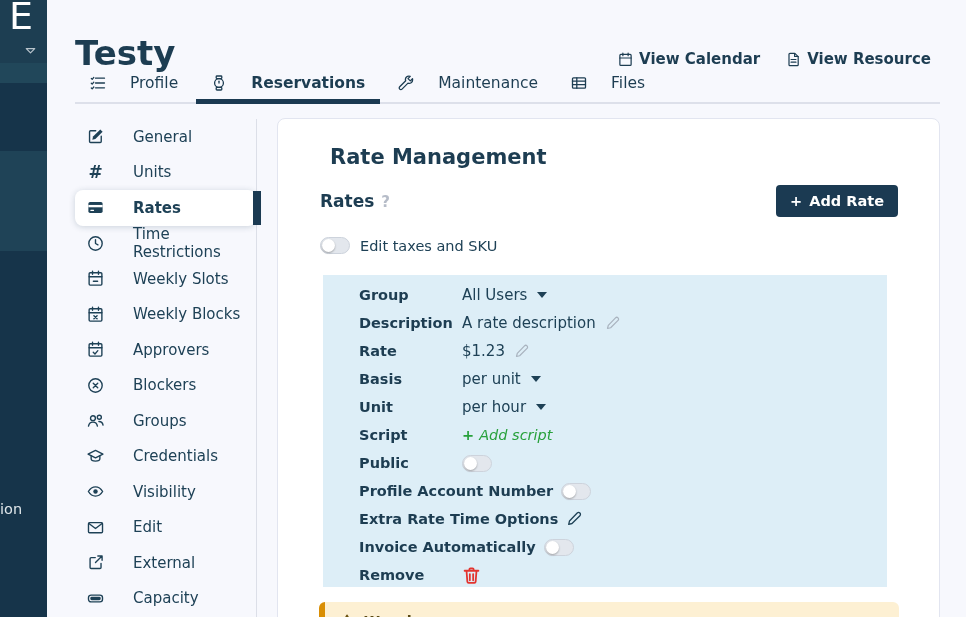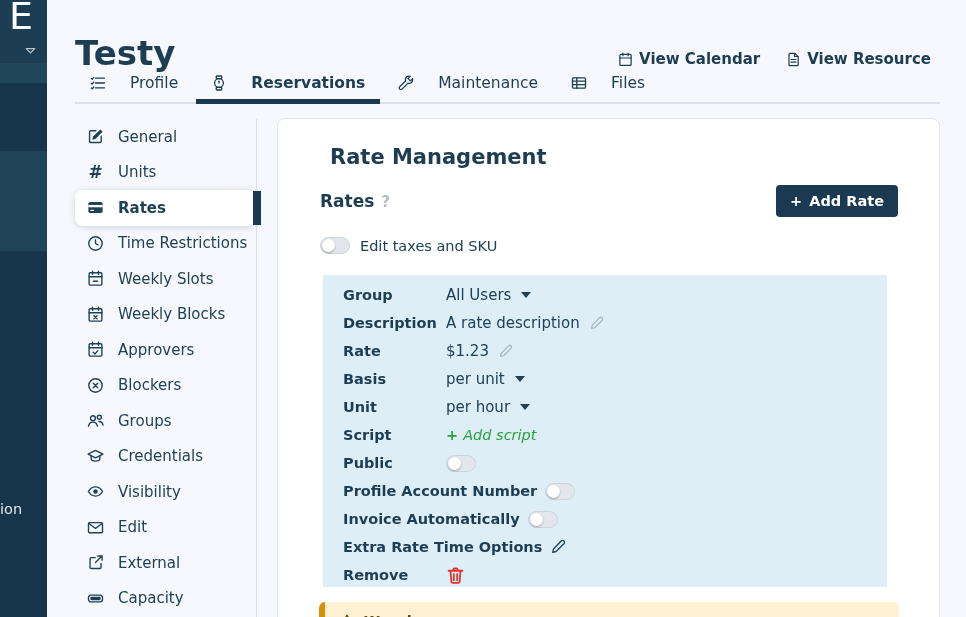--- a/index.html
+++ b/index.html
@@ -31,21 +31,21 @@
 
   
   .tabs { position:absolute; left:28px; top:68px; width:865px; display:flex; border-bottom:2px solid #dde0ea; }
   .tab { position:relative; display:flex; align-items:center; gap:24px; padding:6px 15px 10px 15px; margin-right:3px;
          font-size:15.5px; color:#1d3d52; cursor:pointer; white-space:nowrap; }
   .tab.active { font-weight:700; }
   .tab.active::after { content:''; position:absolute; left:0; right:0; bottom:-2px; height:5px; background:#1b3a52; }
 
   
   .nav { position:absolute; left:28px; top:119px; width:182px; height:498px; border-right:1px solid #dcdfe8; }
-  .nav-item { position:relative; display:flex; align-items:center; gap:14px; height:35.5px; padding-left:12px;
+  .nav-item { position:relative; display:flex; align-items:center; gap:29px; height:35.5px; padding-left:12px;
               font-size:15px; color:#1e4156; cursor:pointer; }
   .nav-item .icon { width:17px; color:#1e4156; }
   .nav-item.active { background:#fff; border-radius:8px; box-shadow:0 1px 6px rgba(30,60,80,.20); font-weight:700; }
   .nav-item.active::after { content:''; position:absolute; right:-5px; top:1px; bottom:1px; width:8px; background:#1b3a52; z-index:2; }
   .hash-glyph { font-size:17px; font-weight:600; width:17px; text-align:center; }
 
   
   .card { position:absolute; left:230px; top:118px; width:663px; height:560px; background:#fff;
           border:1px solid #e2e5f0; border-radius:8px; padding:14px 41px 0 42px; }
   .card h2 { margin:10px; font-size:21px; font-weight:700; color:#1d3d52; line-height:28px; }
@@ -55,21 +55,21 @@
   .btn-add { display:inline-flex; align-items:center; gap:7px; background:#1b3a52; color:#fff; border:none;
              border-radius:4px; height:32px; padding:0 14px; font-size:14.5px; font-weight:600; cursor:pointer;
              font-family:inherit; }
   .toggle-row { margin-top:20px; display:flex; align-items:center; gap:10px; font-size:14.5px; }
   .toggle { position:relative; display:inline-block; width:30px; height:17px; border-radius:9px;
             background:#e3e7ed; border:1px solid #cdd3dc; cursor:pointer; }
   .toggle::after { content:''; position:absolute; left:1px; top:1px; width:13px; height:13px; border-radius:50%;
                    background:#fff; box-shadow:0 1px 2px rgba(0,0,0,.3); }
 
   
-  .rate-panel { margin-top:21px; margin-left:3px; width:564px; height:312px; background:#ddeef7; padding:6px 0 0 20px; }
+  .rate-panel { margin-top:21px; margin-left:3px; width:564px; height:312px; background:#ddeef7; padding:6px 0 0 36px; }
   .rate-row { display:flex; align-items:center; height:28px; }
   .rate-row .lbl { font-size:14.5px; font-weight:700; color:#1d3d52; min-width:103px; padding-right:8px; white-space:nowrap; }
   .rate-row .ctrl { display:flex; align-items:center; gap:9px; font-size:15px; color:#1e4156; }
   .sel { display:flex; align-items:center; gap:10px; cursor:pointer; }
   .caret { width:0; height:0; border-left:5px solid transparent; border-right:5px solid transparent;
            border-top:6px solid #1e4156; display:inline-block; }
   .edit-gray { color:#a9b3bf; cursor:pointer; }
   .edit-dark { color:#1e4156; cursor:pointer; }
   .add-link { color:#28a13c; font-size:14.5px; cursor:pointer; display:flex; align-items:center; gap:5px; }
   .add-link .plus { font-weight:700; font-style:normal; }
@@ -374,33 +374,33 @@
             <span class="toggle"></span>
           </span>
         </div>
         <div class="rate-row">
           <span class="lbl">Profile Account Number</span>
           <span class="ctrl">
             <span class="toggle"></span>
           </span>
         </div>
         <div class="rate-row">
-          <span class="lbl">Invoice Automatically</span>
-          <span class="ctrl">
-            <span class="toggle"></span>
-          </span>
-        </div>
-        <div class="rate-row">
           <span class="lbl">Extra Rate Time Options</span>
           <span class="ctrl">
             <span class="icon edit-dark">
               <svg viewBox="0 0 16 16" width="16" height="16" fill="none" stroke="currentColor" stroke-width="1.3" stroke-linecap="round" stroke-linejoin="round">
                 <path d="M11.2 2a1.9 1.9 0 012.7 2.7L6 12.5l-3.3.8.8-3.3z"></path>
               </svg>
             </span>
+          </span>
+        </div>
+        <div class="rate-row">
+          <span class="lbl">Invoice Automatically</span>
+          <span class="ctrl">
+            <span class="toggle"></span>
           </span>
         </div>
         <div class="rate-row">
           <span class="lbl">Remove</span>
           <span class="ctrl">
             <span class="icon trash">
               <svg viewBox="0 0 16 16" width="19" height="19" fill="none" stroke="currentColor" stroke-width="1.5" stroke-linecap="round" stroke-linejoin="round">
                 <path d="M2.2 4h11.6M6.2 4V2.9a.9.9 0 01.9-.9h1.8a.9.9 0 01.9.9V4M3.8 4l.7 9.2a1.1 1.1 0 001.1 1h4.8a1.1 1.1 0 001.1-1l.7-9.2"></path>
                 <path d="M6.6 6.8v5.2M9.4 6.8v5.2"></path>
               </svg>

